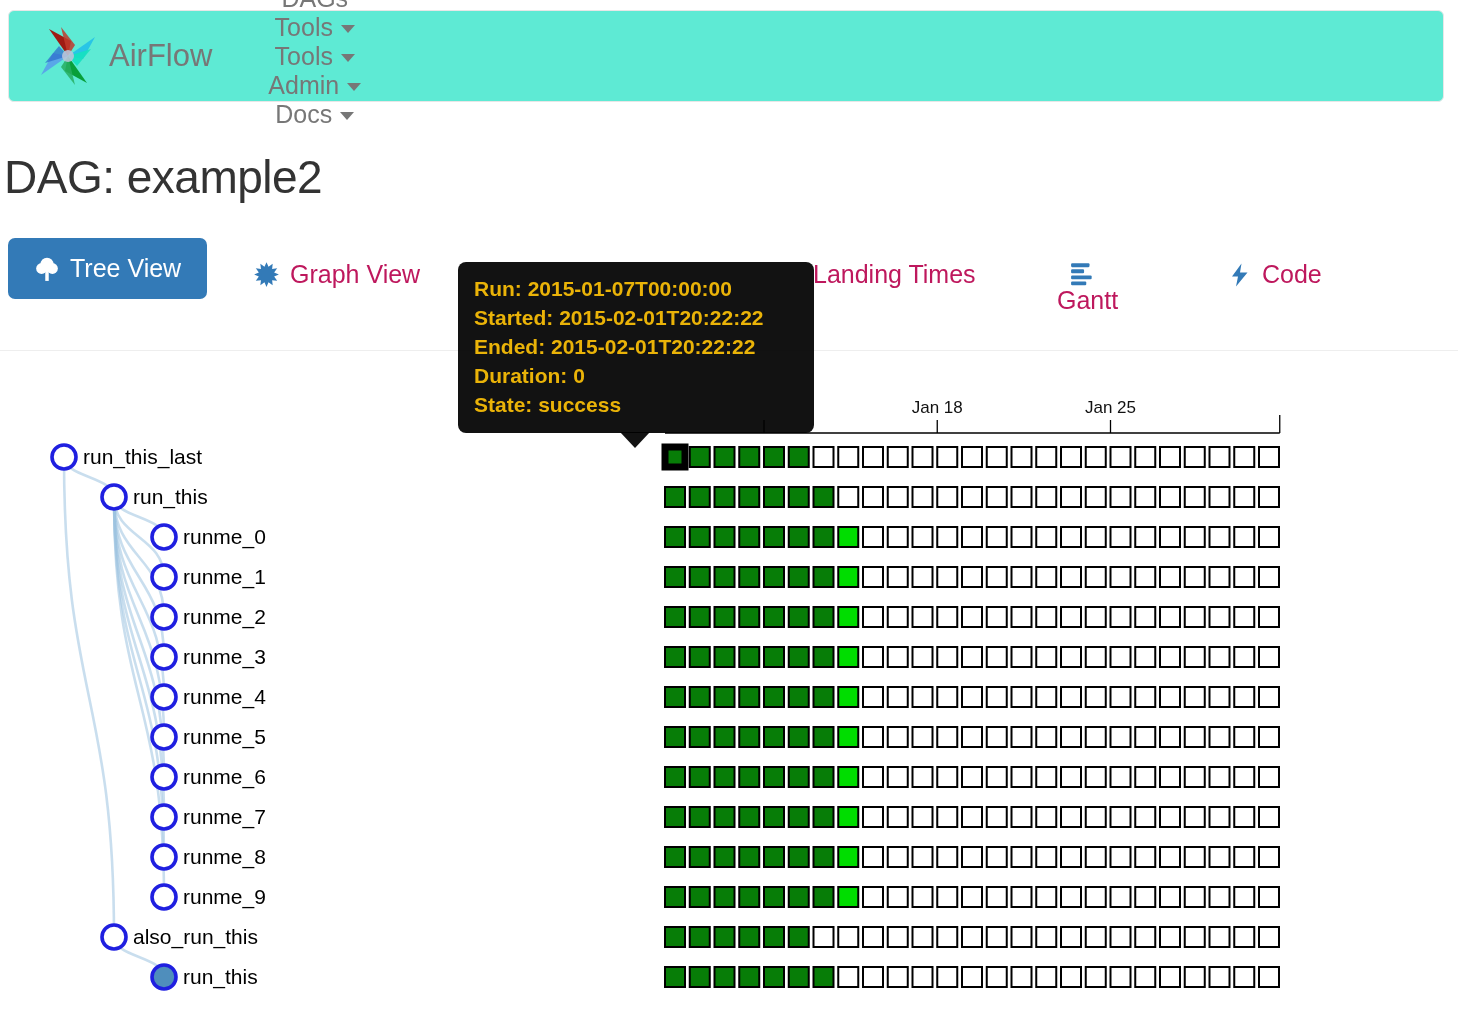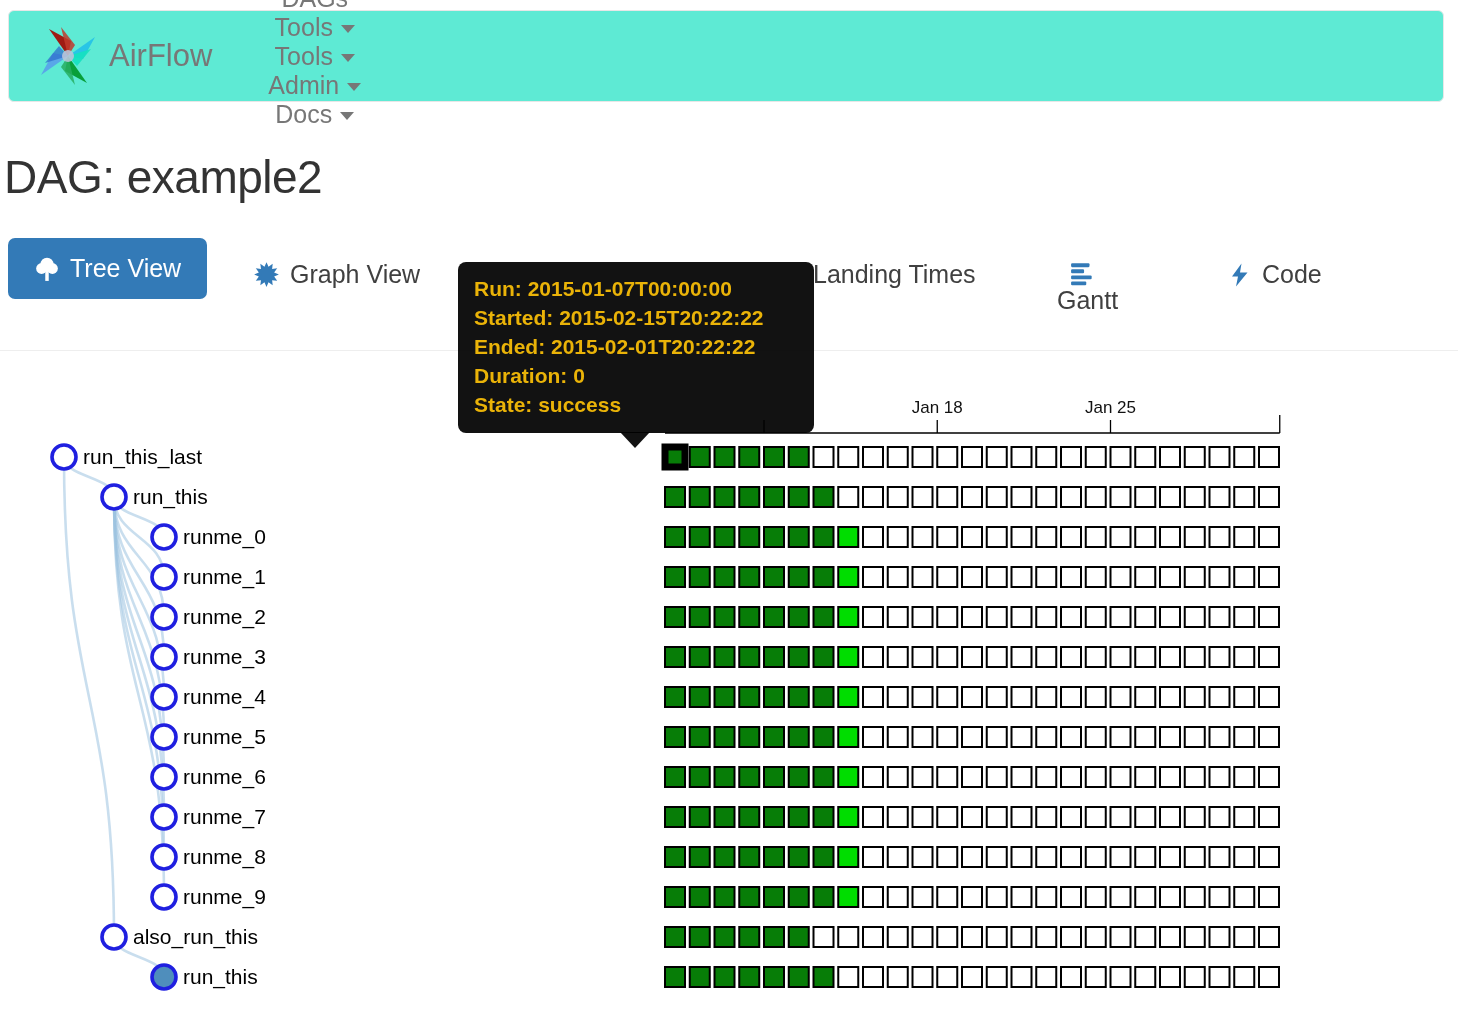--- a/index.html
+++ b/index.html
@@ -19,21 +19,21 @@
   .caret { display: inline-block; width: 0; height: 0; margin-left: 8px; margin-top: 4px;
     border-left: 7px solid transparent; border-right: 7px solid transparent;
     border-top: 8px solid #777; }
 
   
   .page-title { position: absolute; left: 4px; top: 150px; font-size: 46px;
     font-weight: 500; color: #333; letter-spacing: -0.5px; }
 
   
   .tabs { position: absolute; left: 0; top: 238px; width: 1348px; height: 78px; }
-  .tab { position: absolute; display: flex; align-items: center; color: #404040;
+  .tab { position: absolute; display: flex; align-items: center; color: #be185d;
     font-size: 25px; cursor: pointer; white-space: nowrap; }
   .tab svg { margin-right: 10px; }
   .tab-active { left: 8px; top: 0; background: #337ab7; color: #fff;
     border-radius: 7px; padding: 16px 26px; }
   .tab-graph { left: 253px; top: 22px; }
   .tab-landing { left: 813px; top: 22px; }
   .tab-gantt { left: 1057px; top: 22px; flex-direction: column; }
   .tab-code { left: 1228px; top: 22px; }
 
   .divider { position: absolute; left: 0; top: 350px; width: 1458px; height: 0;
@@ -537,17 +537,17 @@
       <rect x="1170.5" y="615" width="20" height="20" fill="#ffffff" stroke="#000000" stroke-width="2"></rect>
       <rect x="1195.25" y="615" width="20" height="20" fill="#ffffff" stroke="#000000" stroke-width="2"></rect>
       <rect x="1220" y="615" width="20" height="20" fill="#ffffff" stroke="#000000" stroke-width="2"></rect>
       <circle cx="125" cy="625" r="12" fill="#4f8ebc" stroke="#1f1fe0" stroke-width="3.6"></circle>
       <text x="144" y="632" font-size="21" fill="#000">run_this</text>
     </svg>
 </div>
 
 <div class="tooltip">
   <div>Run: 2015-01-07T00:00:00</div>
-  <div>Started: 2015-02-15T20:22:22</div>
+  <div>Started: 2015-02-01T20:22:22</div>
   <div>Ended: 2015-02-01T20:22:22</div>
   <div>Duration: 0</div>
   <div>State: success</div>
 </div>
 
 </body></html>

